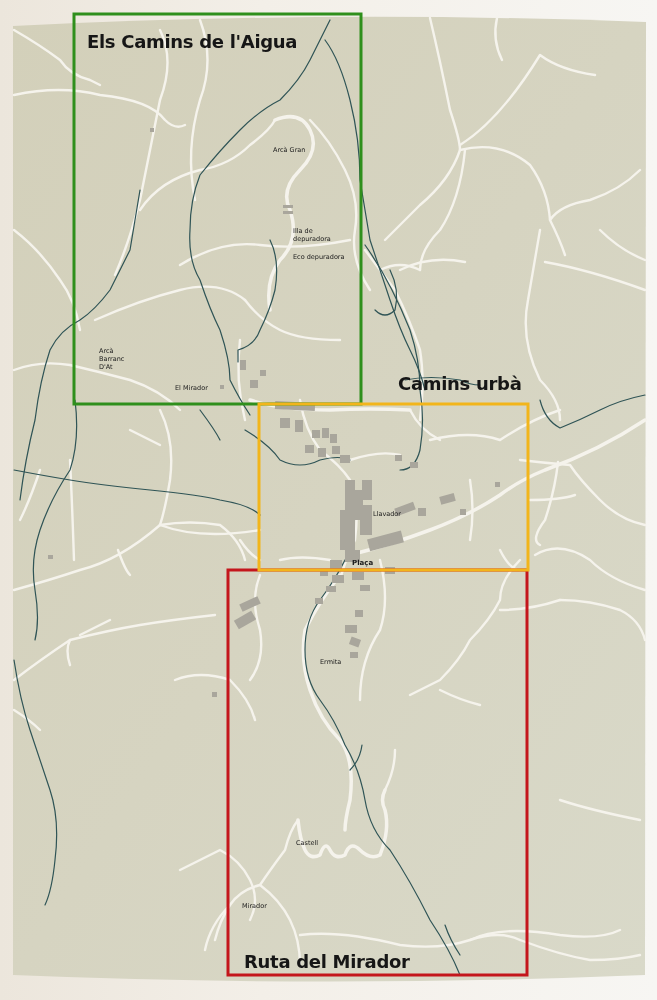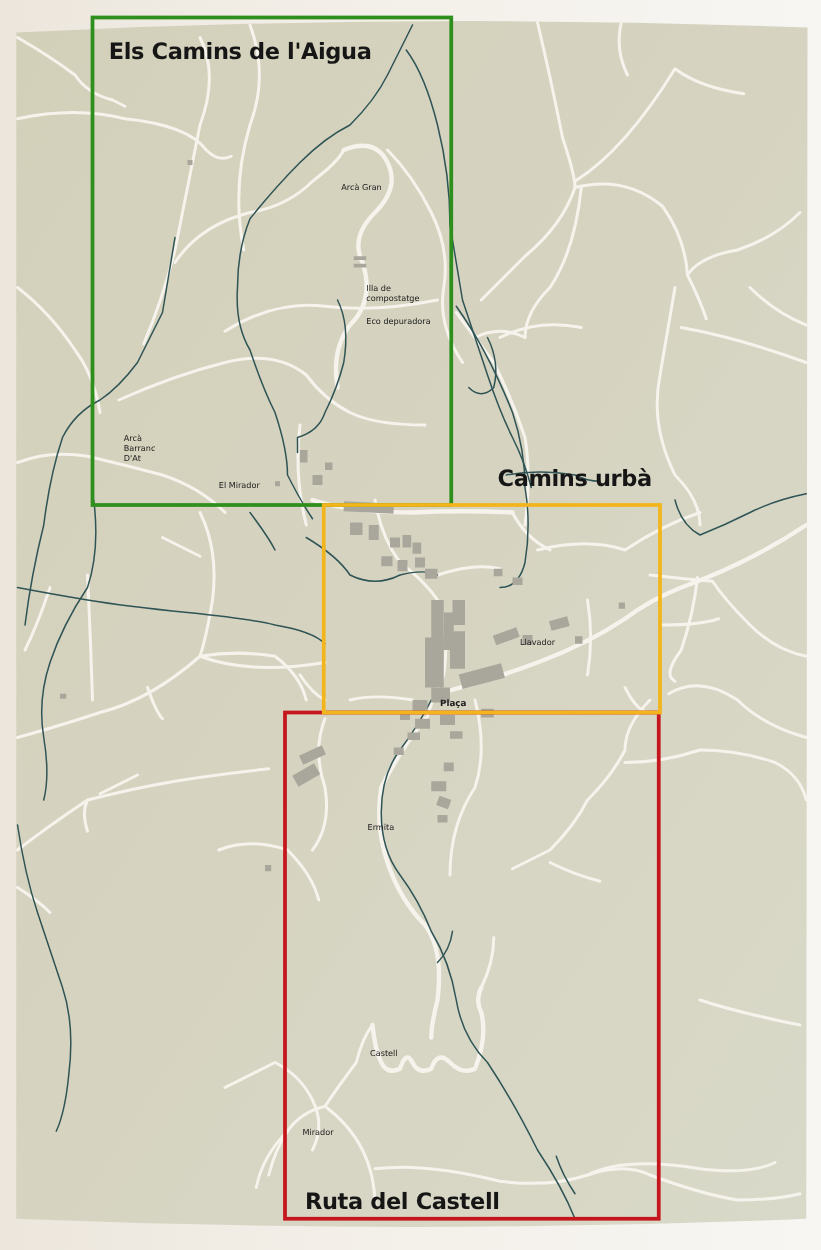--- a/index.html
+++ b/index.html
@@ -191,27 +191,27 @@
     <rect class="bldg" x="330" y="560" width="12" height="9"></rect>
   </g>
 
   <rect x="74" y="14" width="287" height="390" fill="none" stroke="#2f8f1c" stroke-width="3"></rect>
   <rect x="228" y="570" width="299" height="405" fill="none" stroke="#c4161c" stroke-width="3"></rect>
   <rect x="259" y="404" width="269" height="166" fill="none" stroke="#f2b51b" stroke-width="3"></rect>
 </svg>
 
 <div class="route-title" style="left:87px; top:31px; font-size:18px;text-align:right;">Els Camins de l'Aigua</div>
 <div class="route-title" style="left:398px; top:373px; font-size:18px;">Camins urbà</div>
-<div class="route-title" style="left:244px; top:951px; font-size:18px;">Ruta del Castell</div>
+<div class="route-title" style="left:244px; top:951px; font-size:18px;">Ruta del Mirador</div>
 
 <div class="place-label" style="left:273px; top:109px;">Arcà Gran</div>
 <div class="place-label" style="left:293px; top:190px; white-space:pre-line;">Illa de
-compostatge</div>
+depuradora</div>
 <div class="place-label" style="left:293px; top:216px;">Eco depuradora</div>
 <div class="place-label" style="left:99px; top:310px; white-space:pre-line;">Arcà
 Barranc
 D'At</div>
 <div class="place-label" style="left:175px; top:347px;">El Mirador</div>
-<div class="place-label" style="left:373px; top:473px;padding-left:43px;">Llavador</div>
+<div class="place-label" style="left:373px; top:473px;">Llavador</div>
 <div class="place-label strong" style="left:338px; top:522px;">Plaça</div>
-<div class="place-label" style="left:294px; top:621px;">Ermita</div>
+<div class="place-label" style="left:320px; top:621px;">Ermita</div>
 <div class="place-label" style="left:296px; top:802px;">Castell</div>
 <div class="place-label" style="left:242px; top:865px;text-align:center;">Mirador</div>
 
 </body></html>

